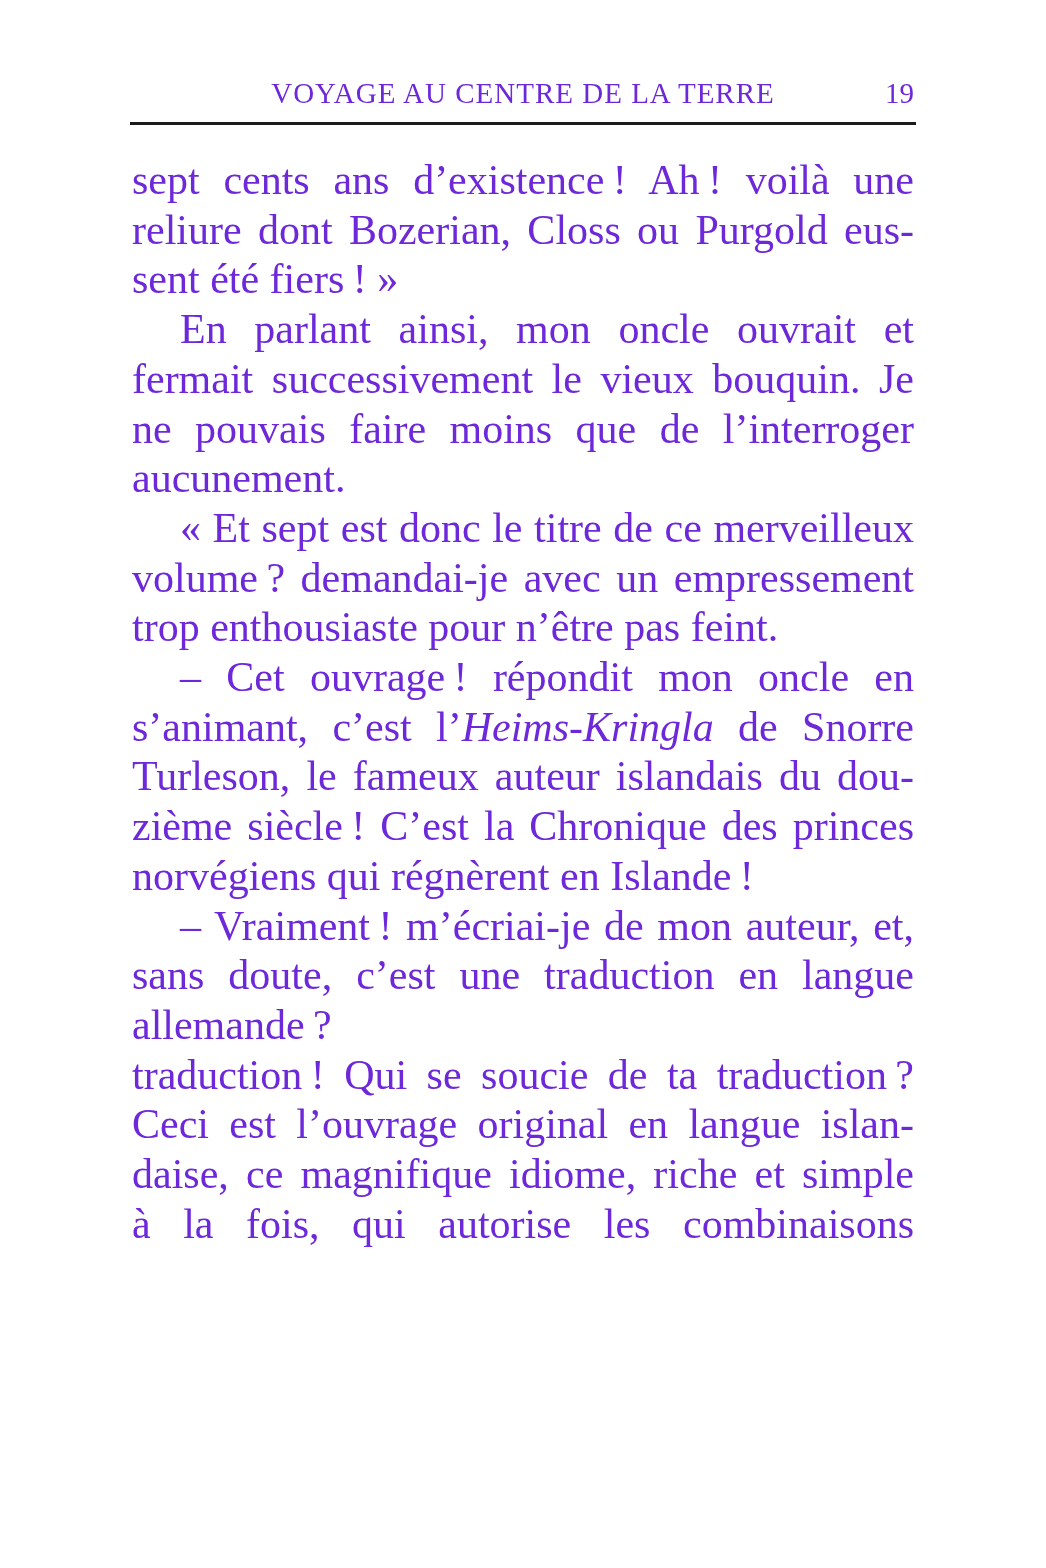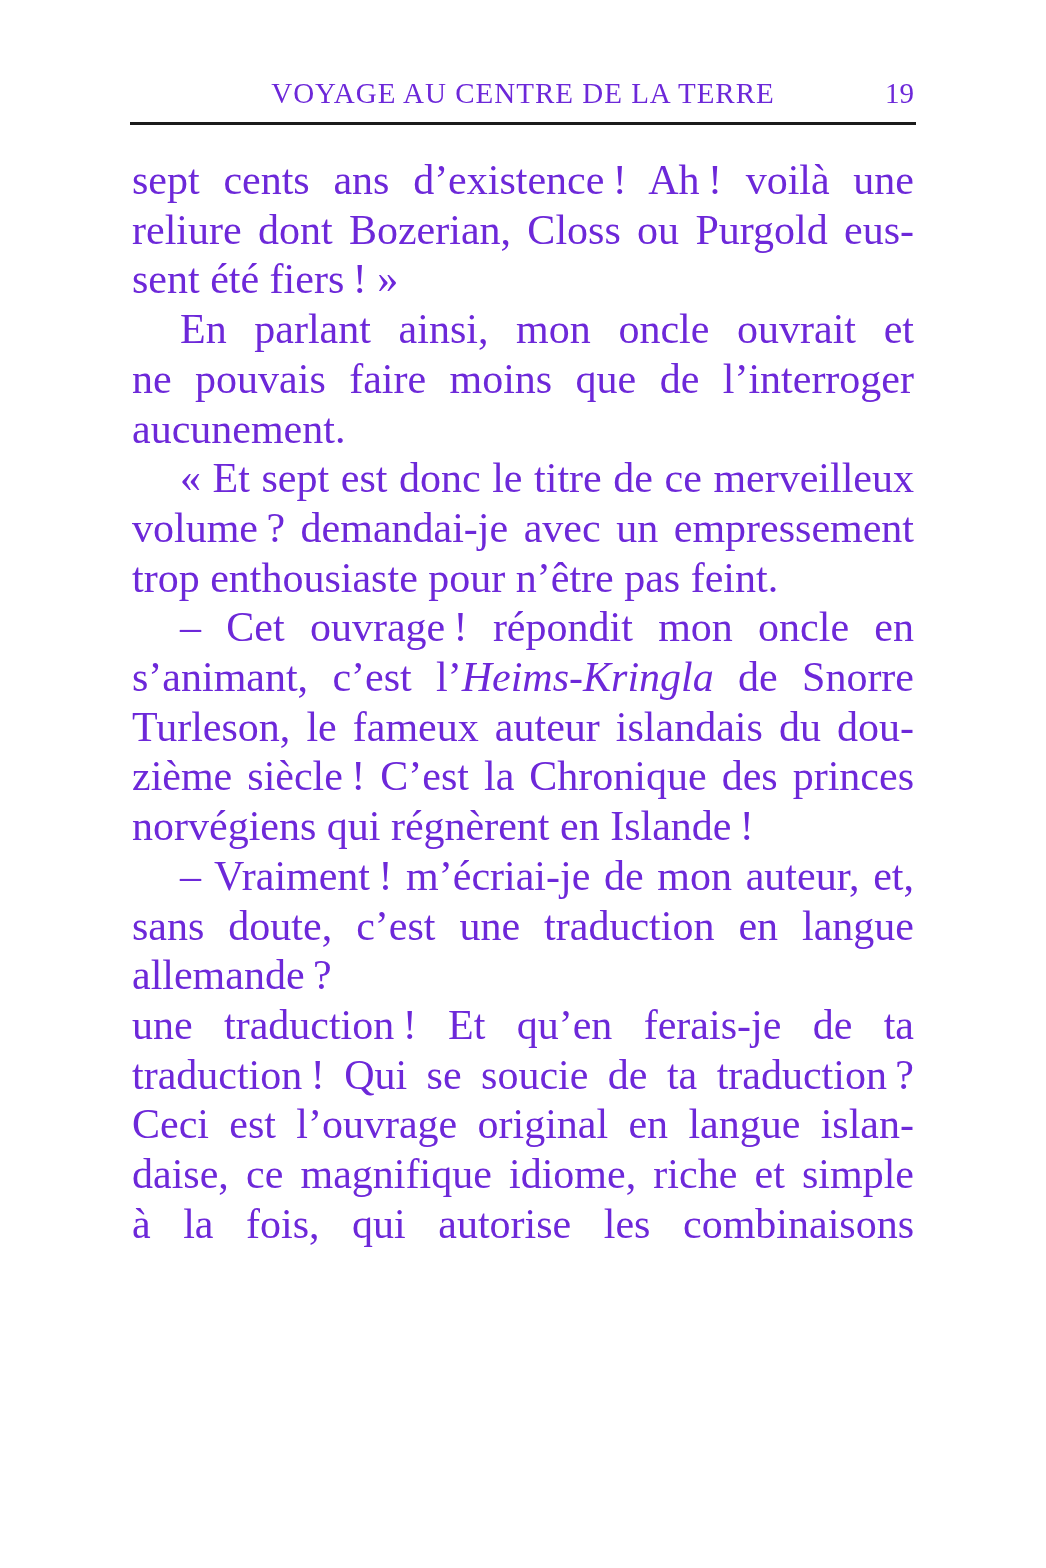--- a/index.html
+++ b/index.html
@@ -79,20 +79,21 @@
   </div>
   <div class="head-rule"></div>
   <div class="text-block">
       <div class="paragraph">
         <div class="line">sept cents ans d’existence ! Ah ! voilà une</div>
         <div class="line">reliure dont Bozerian, Closs ou Purgold eus-</div>
         <div class="line endline">sent été fiers ! »</div>
       </div>
       <div class="paragraph">
         <div class="line indent">En parlant ainsi, mon oncle ouvrait et</div>
+        <div class="line">fermait successivement le vieux bouquin. Je</div>
         <div class="line">ne pouvais faire moins que de l’interroger</div>
         <div class="line endline">aucunement.</div>
       </div>
       <div class="paragraph">
         <div class="line indent">« Et sept est donc le titre de ce merveilleux</div>
         <div class="line">volume ? demandai-je avec un empressement</div>
         <div class="line endline">trop enthousiaste pour n’être pas feint.</div>
       </div>
       <div class="paragraph">
         <div class="line indent">– Cet ouvrage ! répondit mon oncle en</div>
@@ -100,20 +101,19 @@
         <div class="line">Turleson, le fameux auteur islandais du dou-</div>
         <div class="line">zième siècle ! C’est la Chronique des princes</div>
         <div class="line endline">norvégiens qui régnèrent en Islande !</div>
       </div>
       <div class="paragraph">
         <div class="line indent">– Vraiment ! m’écriai-je de mon auteur, et,</div>
         <div class="line">sans doute, c’est une traduction en langue</div>
         <div class="line endline">allemande ?</div>
       </div>
       <div class="paragraph">
-        <div class="line">une traduction ! Et qu’en ferais-je de ta</div>
         <div class="line">traduction ! Qui se soucie de ta traduction ?</div>
         <div class="line">Ceci est l’ouvrage original en langue islan-</div>
         <div class="line">daise, ce magnifique idiome, riche et simple</div>
         <div class="line">à la fois, qui autorise les combinaisons</div>
       </div>
     </div>
 </div>
 
 </body></html>

